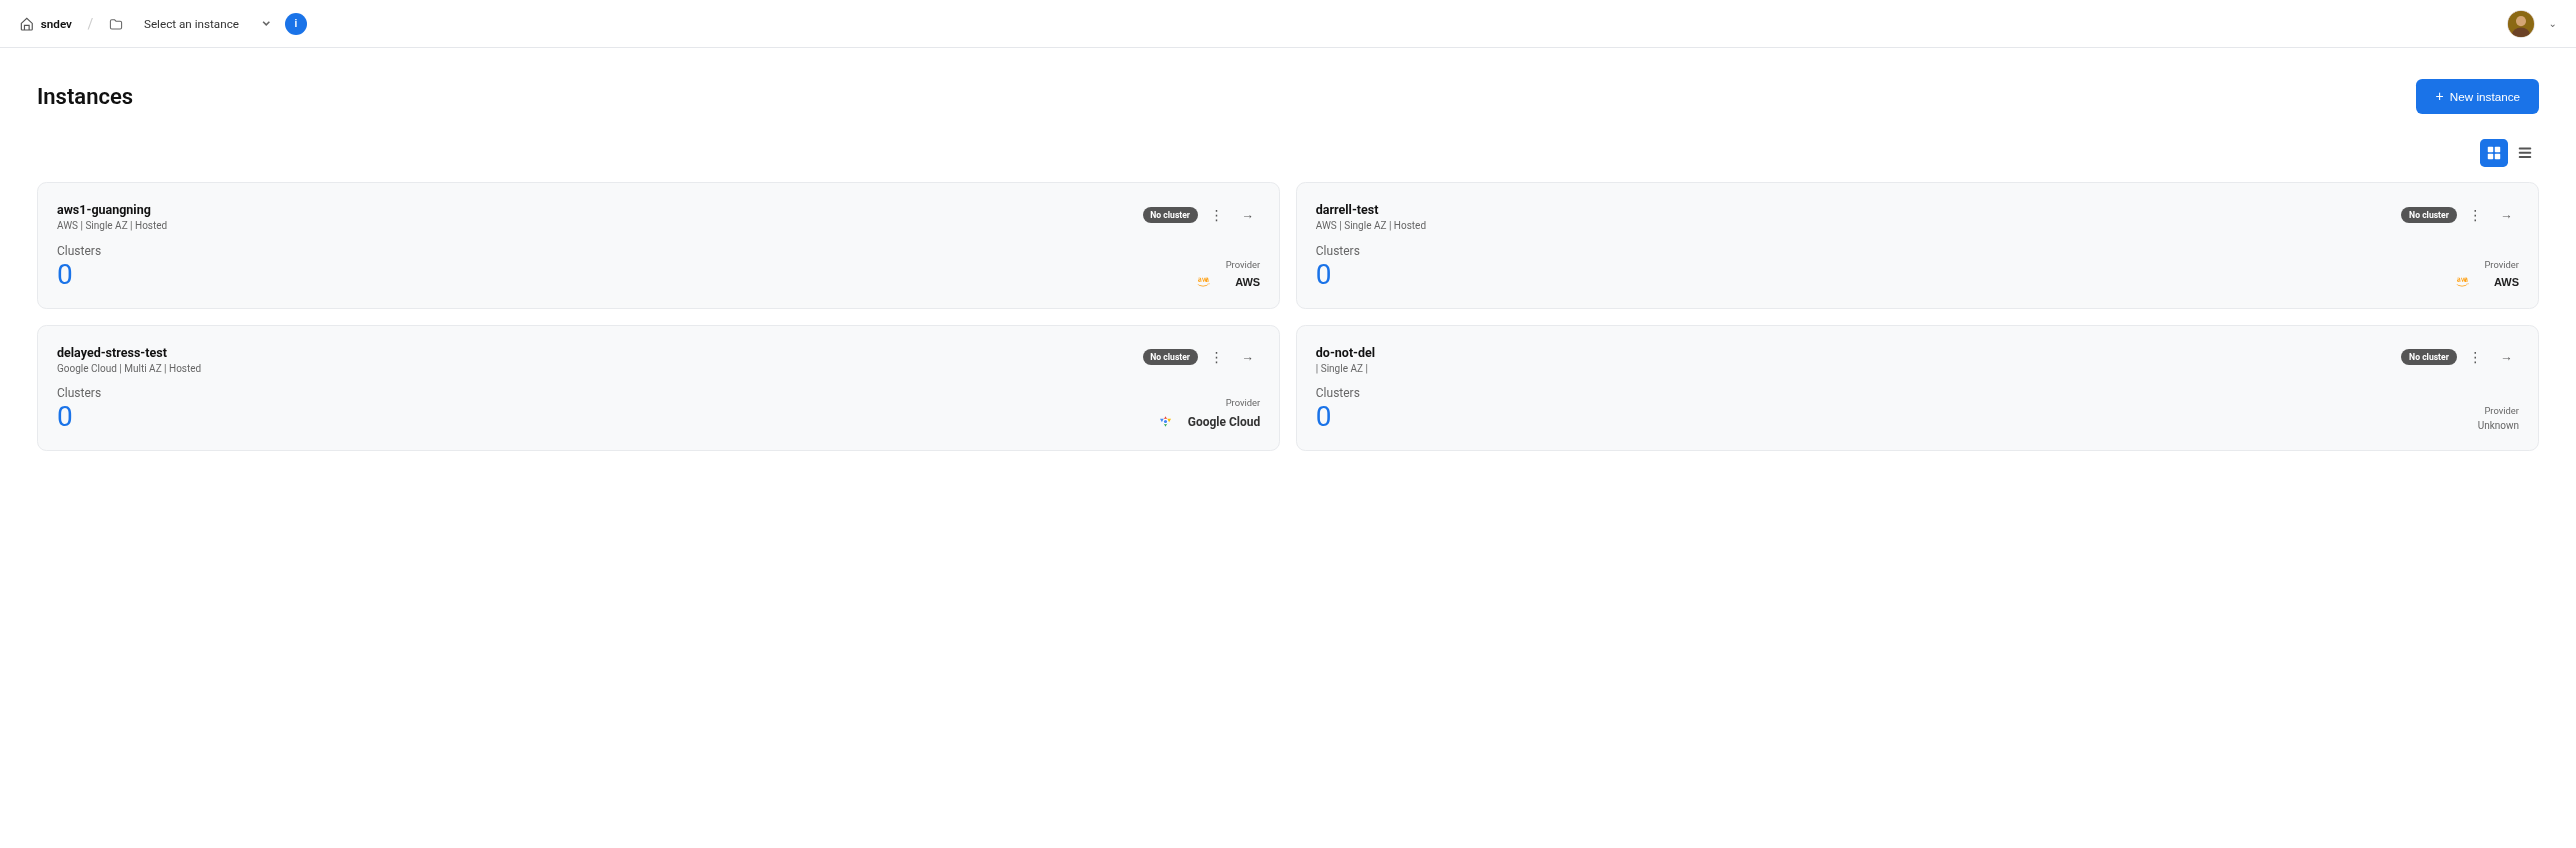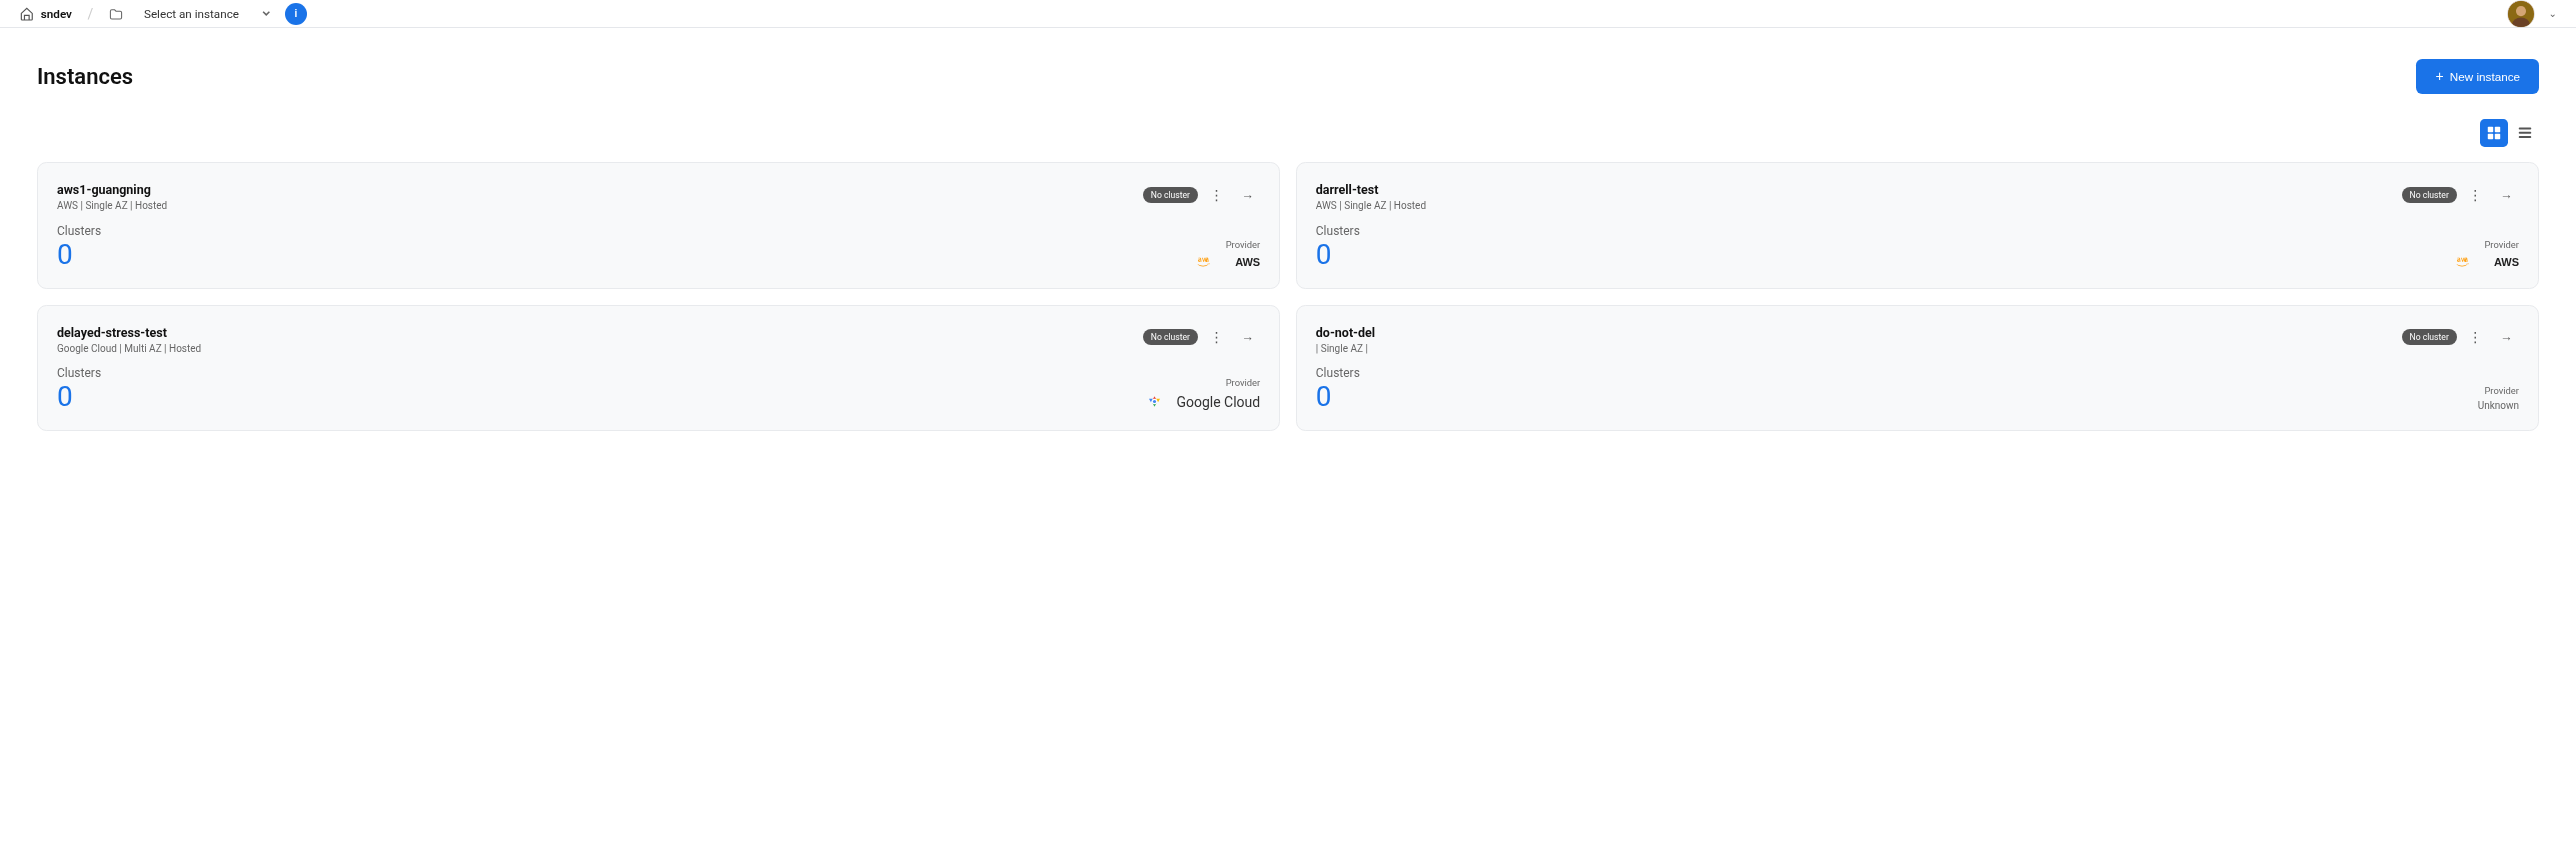--- a/index.html
+++ b/index.html
@@ -8,21 +8,21 @@
       background: #fff;
       color: #111;
       min-height: 100vh;
     }
 
     
     .navbar {
       display: flex;
       align-items: center;
       padding: 0 19px;
-      height: 28px;
+      height: 48px;
       border-bottom: 0.8px solid #e5e7eb;
       gap: 12.5px;
     }
     .navbar-brand {
       display: flex;
       align-items: center;
       gap: 6.2px;
       font-weight: 600;
       font-size: 11.7px;
       color: #111;
@@ -178,21 +178,21 @@
       display: flex;
       align-items: center;
       gap: 6.2px;
     }
     .no-cluster-badge {
       background: #555;
       color: #fff;
       font-size: 8.6px;
       padding: 3.1px 7.8px;
       border-radius: 8px;
-      font-weight: 400;
+      font-weight: 700;
       white-space: nowrap;
     }
     .more-btn {
       width: 25px;
       height: 25px;
       border: none;
       background: transparent;
       cursor: pointer;
       display: flex;
       align-items: center;
@@ -265,22 +265,22 @@
       font-family: 'Amazon Ember', sans-serif;
     }
 
     
     .gcp-logo {
       display: flex;
       align-items: center;
       gap: 4.7px;
     }
     .gcp-logo-text {
-      font-size: 14px;
-      font-weight: 400;
+      font-size: 12px;
+      font-weight: 700;
       color: #333;
       margin-left: 8px;
     }
 
     
     .unknown-provider {
       font-size: 10px;
       color: #666;
     }
   </style>

